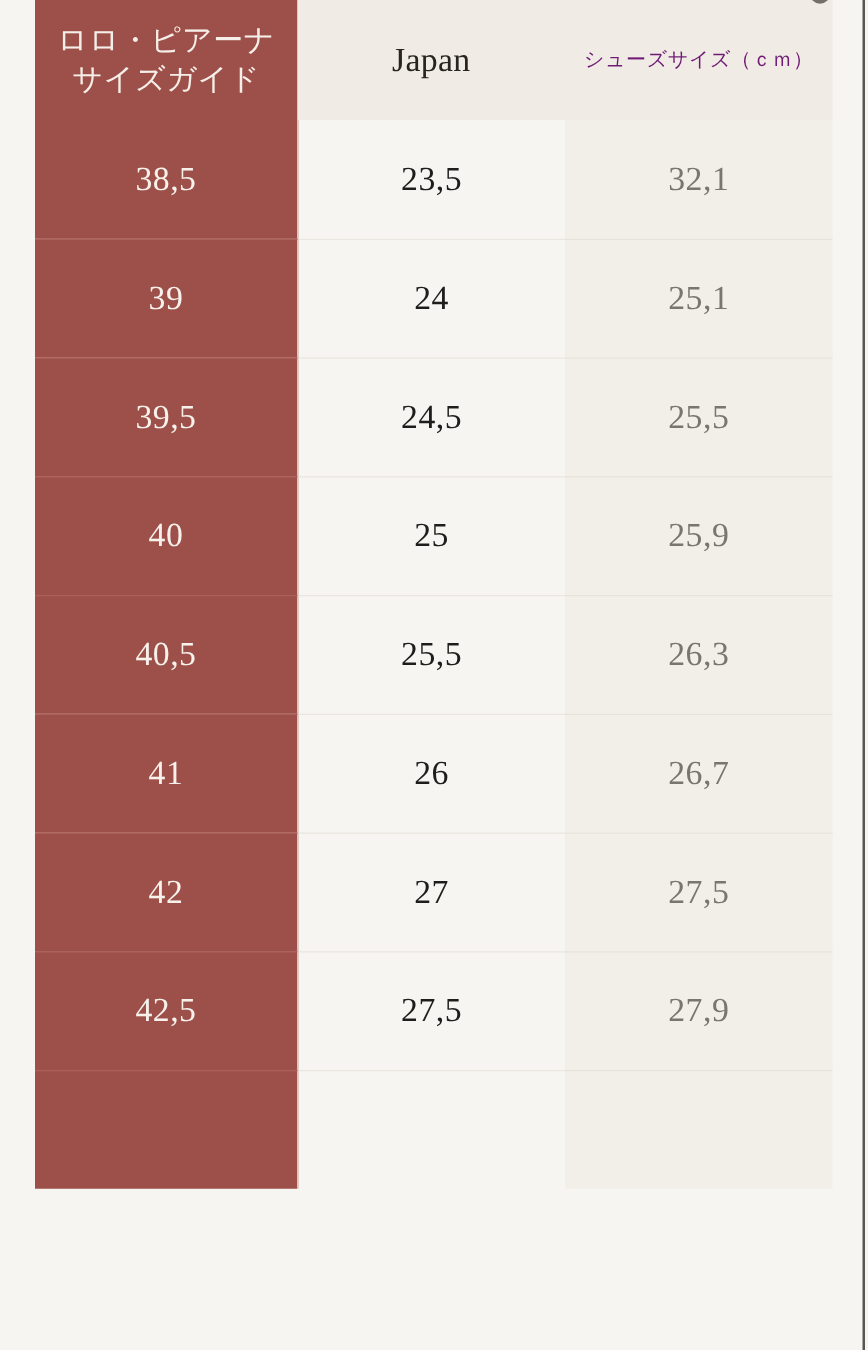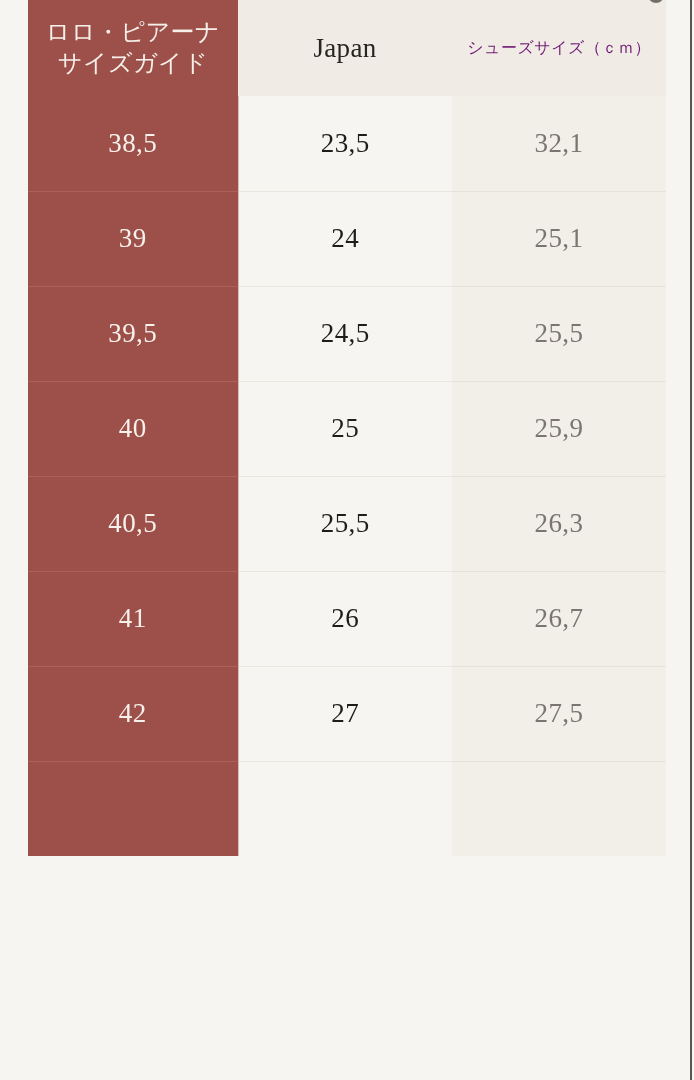--- a/index.html
+++ b/index.html
@@ -183,20 +183,25 @@
           <td class="d-brand">41</td>
           <td class="d-japan">26</td>
           <td class="d-cm">26,7</td>
         </tr>
         <tr>
           <td class="d-brand">42</td>
           <td class="d-japan">27</td>
           <td class="d-cm">27,5</td>
         </tr>
         <tr>
+          <td class="d-brand">42,5</td>
+          <td class="d-japan">27,5</td>
+          <td class="d-cm">27,9</td>
+        </tr>
+        <tr>
           <td class="d-brand"></td>
           <td class="d-japan"></td>
           <td class="d-cm"></td>
         </tr>
       </tbody>
   </table>
 
   <div id="scrollbar-track"></div>
   <div id="top-clipped-icon"></div>
 

